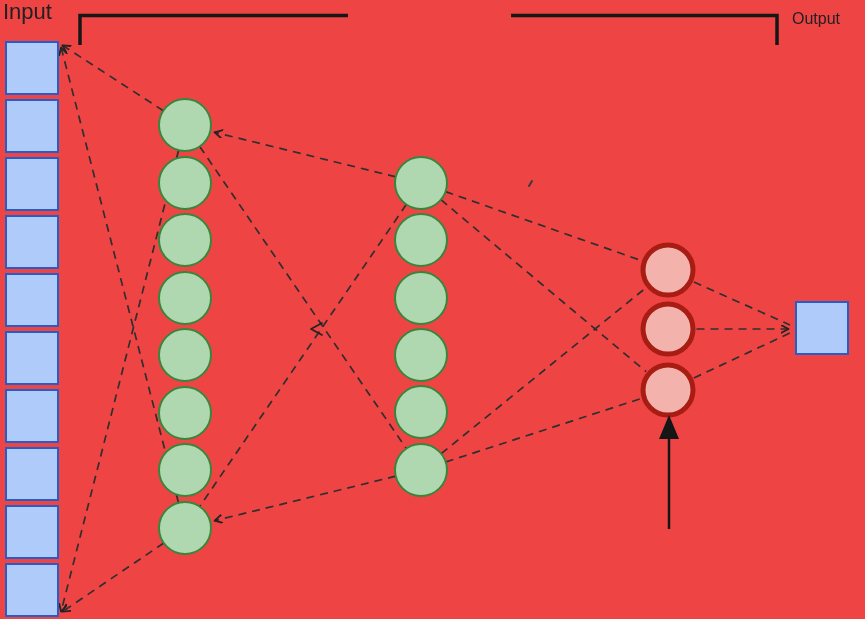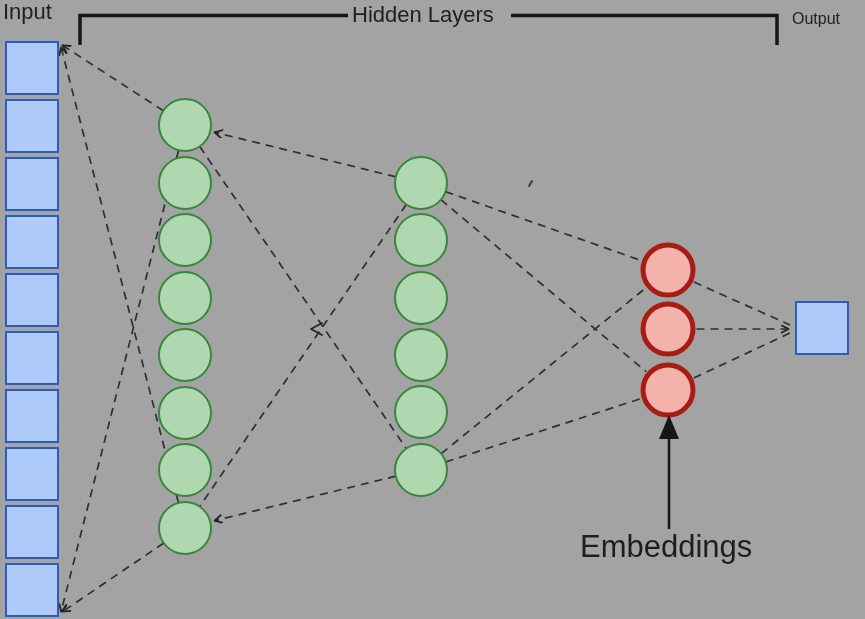--- a/index.html
+++ b/index.html
@@ -1,20 +1,20 @@
 <!DOCTYPE html>
 <html><head>
 <meta charset="utf-8">
 <style>
   html, body { margin: 0; padding: 0; background: #ffffff; }
   #stage {
     position: relative;
     width: 865px;
     height: 619px;
-    background: #a3a3a3;
+    background: #ef4444;
     font-family: "Liberation Sans", sans-serif;
     overflow: hidden;
   }
   #net-svg { position: absolute; left: 0; top: 0; }
   .diagram-label {
     position: absolute;
     color: #202124;
     white-space: nowrap;
     user-select: none;
   }
@@ -84,16 +84,14 @@
         <path d="M 80 45 L 80 15.5 L 348 15.5" fill="none" stroke="#161616" stroke-width="3.5"></path>
         <path d="M 511 15.5 L 777 15.5 L 777 45" fill="none" stroke="#161616" stroke-width="3.5"></path>
         <line x1="669" y1="529" x2="669" y2="437" stroke="#161616" stroke-width="2.5"></line>
         <polygon points="669,415 659,439 679,439" fill="#161616"></polygon>
         <path d="M 322 323 L 311 329 L 322 335" fill="none" stroke="#242424" stroke-width="1.7" stroke-linecap="round" stroke-linejoin="round"></path>
         <path d="M 532 181 L 529 186" fill="none" stroke="#3a3a3a" stroke-width="2" stroke-linecap="round"></path>
       </g>
   </svg>
 
   <div class="diagram-label" id="input-label">Input</div>
-  <div class="diagram-label" id="hidden-label">Hidden Layers</div>
   <div class="diagram-label" id="output-label">Output</div>
-  <div class="diagram-label" id="embeddings-label">Embeddings</div>
 </div>
 
 </body></html>

